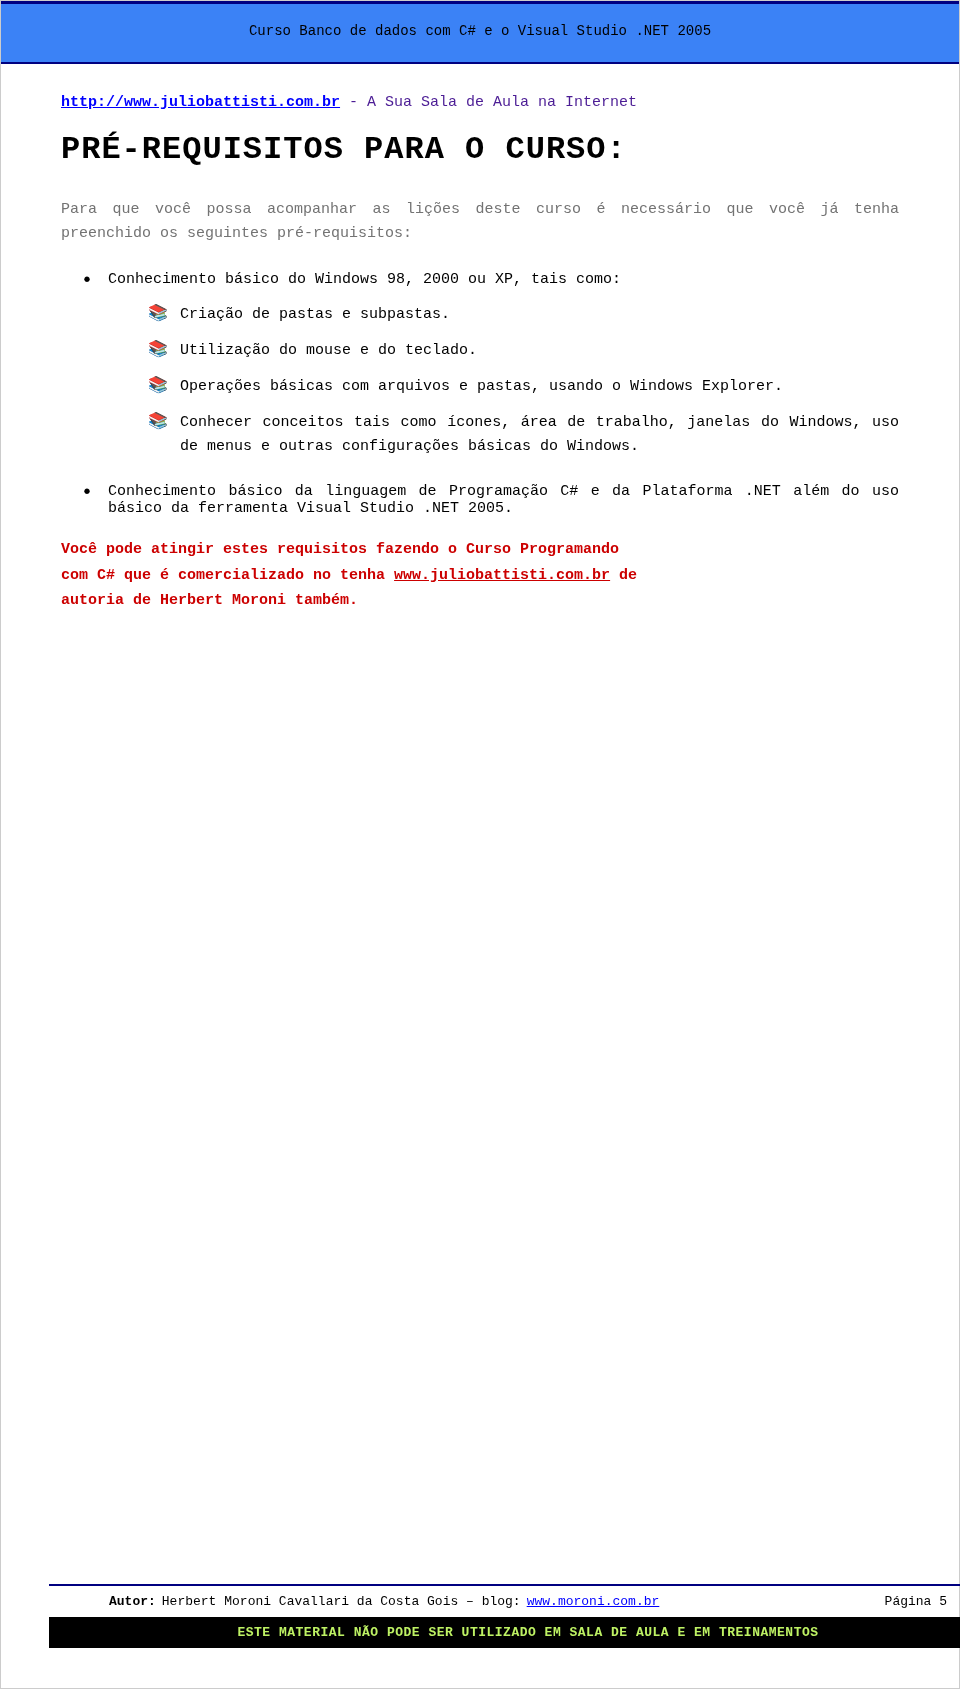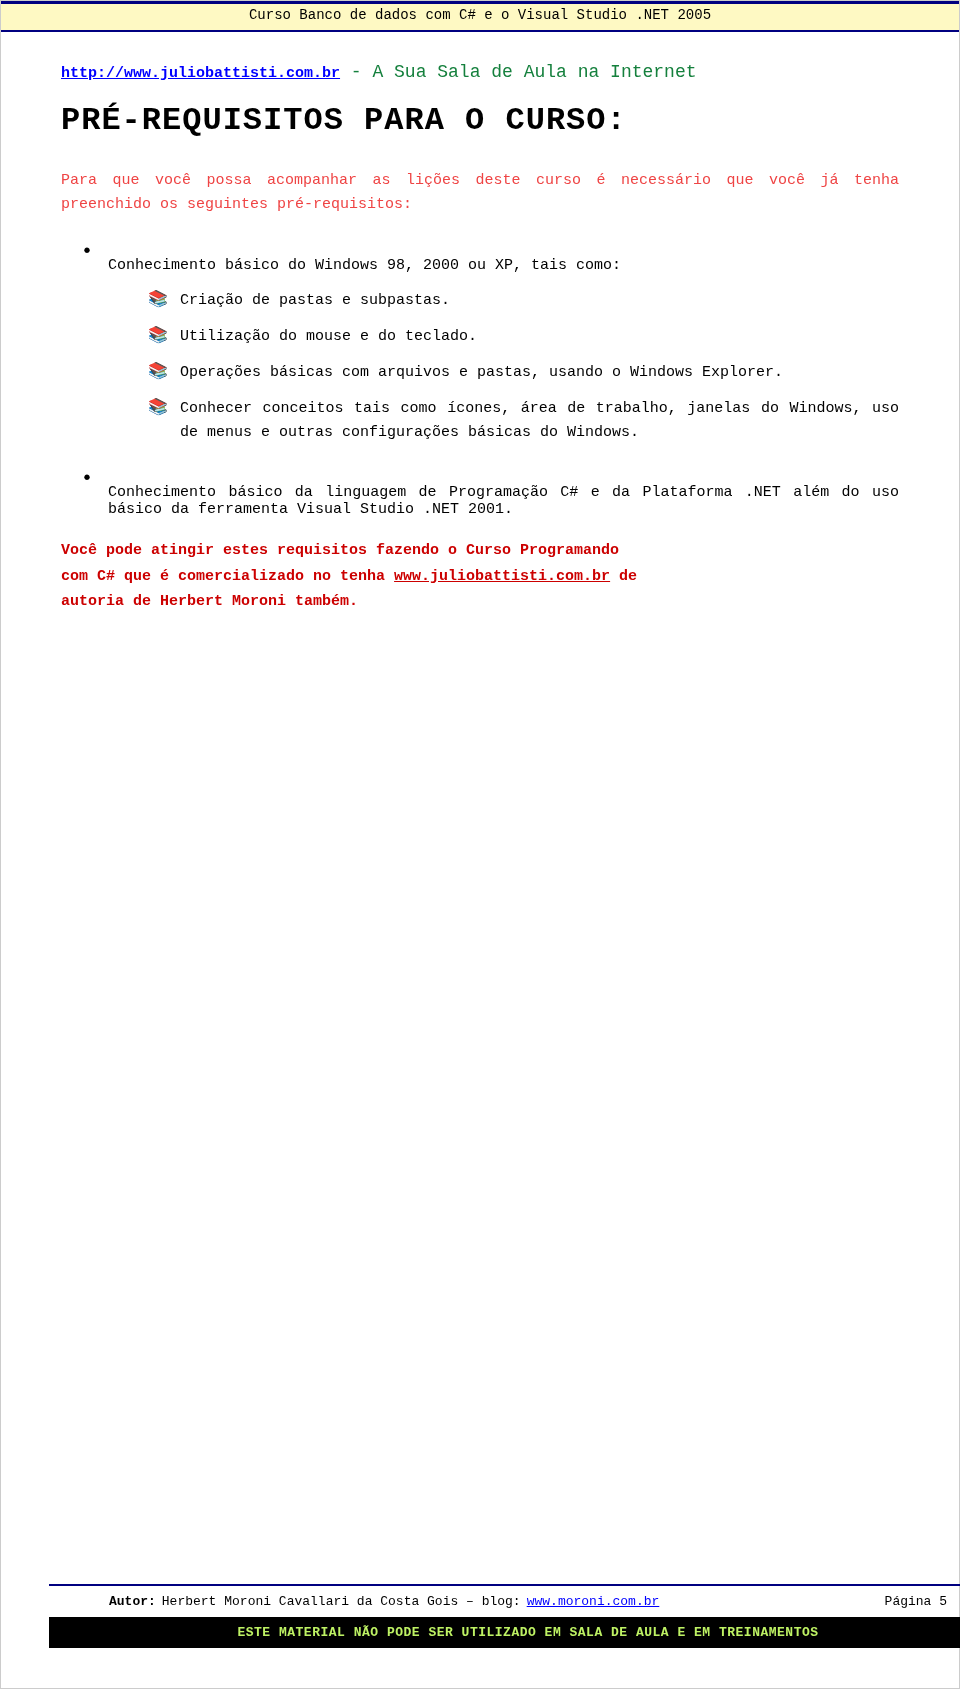--- a/index.html
+++ b/index.html
@@ -32,23 +32,23 @@
       height: 3px;
       background: #000080;
       position: absolute;
       top: 0;
       left: 0;
     }
 
     
     .header-bar {
       width: 100%;
-      background: #fef9c3;
+      background: #3b82f6;
       border-bottom: 2px solid #000080;
-      padding: 6px 0;
+      padding: 22px 0;
       text-align: center;
     }
 
     .header-title {
       font-family: 'Courier New', Courier, monospace;
       font-size: 14px;
       color: #000000;
       font-weight: normal;
     }
 
@@ -59,22 +59,22 @@
 
     
     .url-link {
       color: #0000ff;
       text-decoration: underline;
       font-weight: bold;
       font-size: 15px;
     }
 
     .subtitle-text {
-      font-size: 18px;
-      color: #15803d;
+      font-size: 15px;
+      color: #4c1d95;
       margin-top: 24px;
     }
 
     .url-line {
       margin-bottom: 20px;
     }
 
     
     .main-heading {
       font-size: 32px;
@@ -82,21 +82,21 @@
       font-family: 'Courier New', Courier, monospace;
       color: #000000;
       margin-bottom: 30px;
       letter-spacing: 1px;
     }
 
     
     .body-paragraph {
       font-size: 15px;
       font-family: 'Courier New', Courier, monospace;
-      color: #ef4444;
+      color: #737373;
       line-height: 1.6;
       margin-bottom: 25px;
       text-align: justify;
     }
 
     
     .bullet-section {
       margin-left: 20px;
       margin-bottom: 20px;
     }
@@ -113,21 +113,20 @@
 
     .bullet-dot {
       font-size: 20px;
       margin-right: 15px;
       margin-top: -2px;
       flex-shrink: 0;
     }
 
     .bullet-text {
       flex: 1;
-      margin-top: 15px;
     }
 
     
     .sub-list {
       margin-left: 40px;
       margin-top: 15px;
       margin-bottom: 10px;
     }
 
     .sub-item {
@@ -267,21 +266,21 @@
               <span class="book-icon">📚</span>
               <span class="sub-item-text">Conhecer conceitos tais como ícones, área de trabalho, janelas do Windows, uso de menus e outras configurações básicas do Windows.</span>
             </div>
 
           </div>
         </div>
       </div>
 
       <div class="bullet-item">
         <span class="bullet-dot">•</span>
-        <span class="bullet-text">Conhecimento básico da linguagem de Programação C# e da Plataforma .NET além do uso básico da ferramenta Visual Studio .NET 2001.</span>
+        <span class="bullet-text">Conhecimento básico da linguagem de Programação C# e da Plataforma .NET além do uso básico da ferramenta Visual Studio .NET 2005.</span>
       </div>
 
     </div>
 
     <div class="highlight-paragraph">
       <span>Você pode atingir estes requisitos fazendo o Curso Programando</span><br>
       <span>com C# que é comercializado no tenha </span><a class="highlight-link" href="#">www.juliobattisti.com.br</a><span> de</span><br>
       <span>autoria de Herbert Moroni também.</span>
     </div>
 

